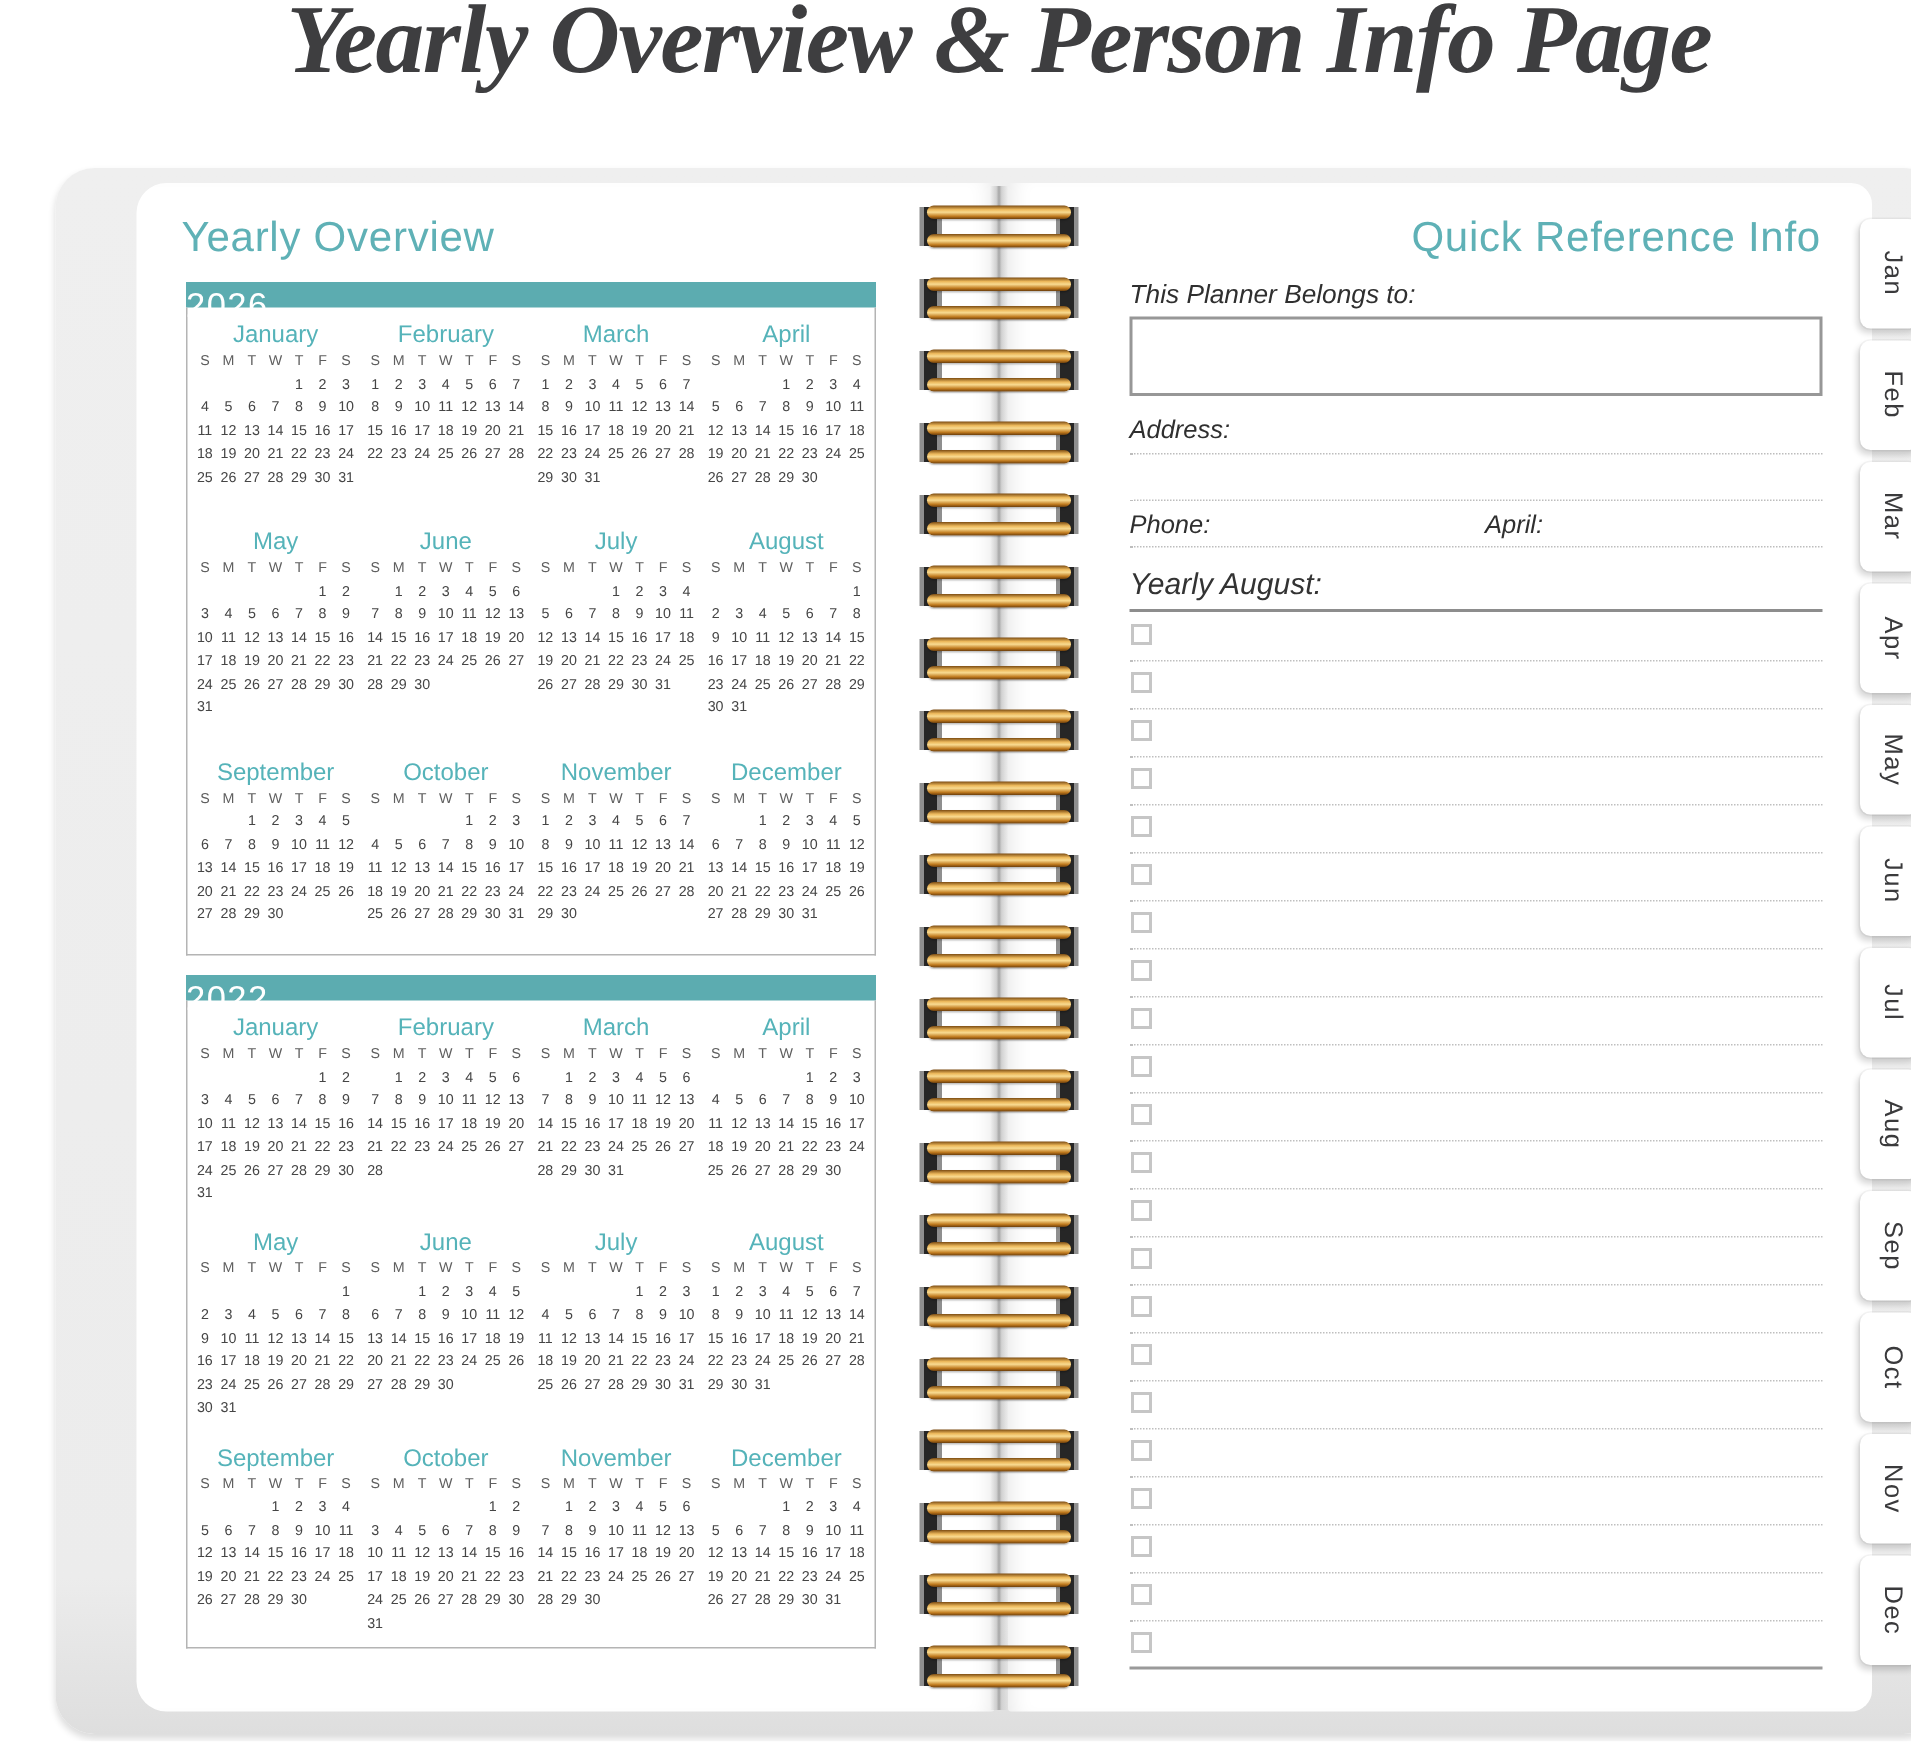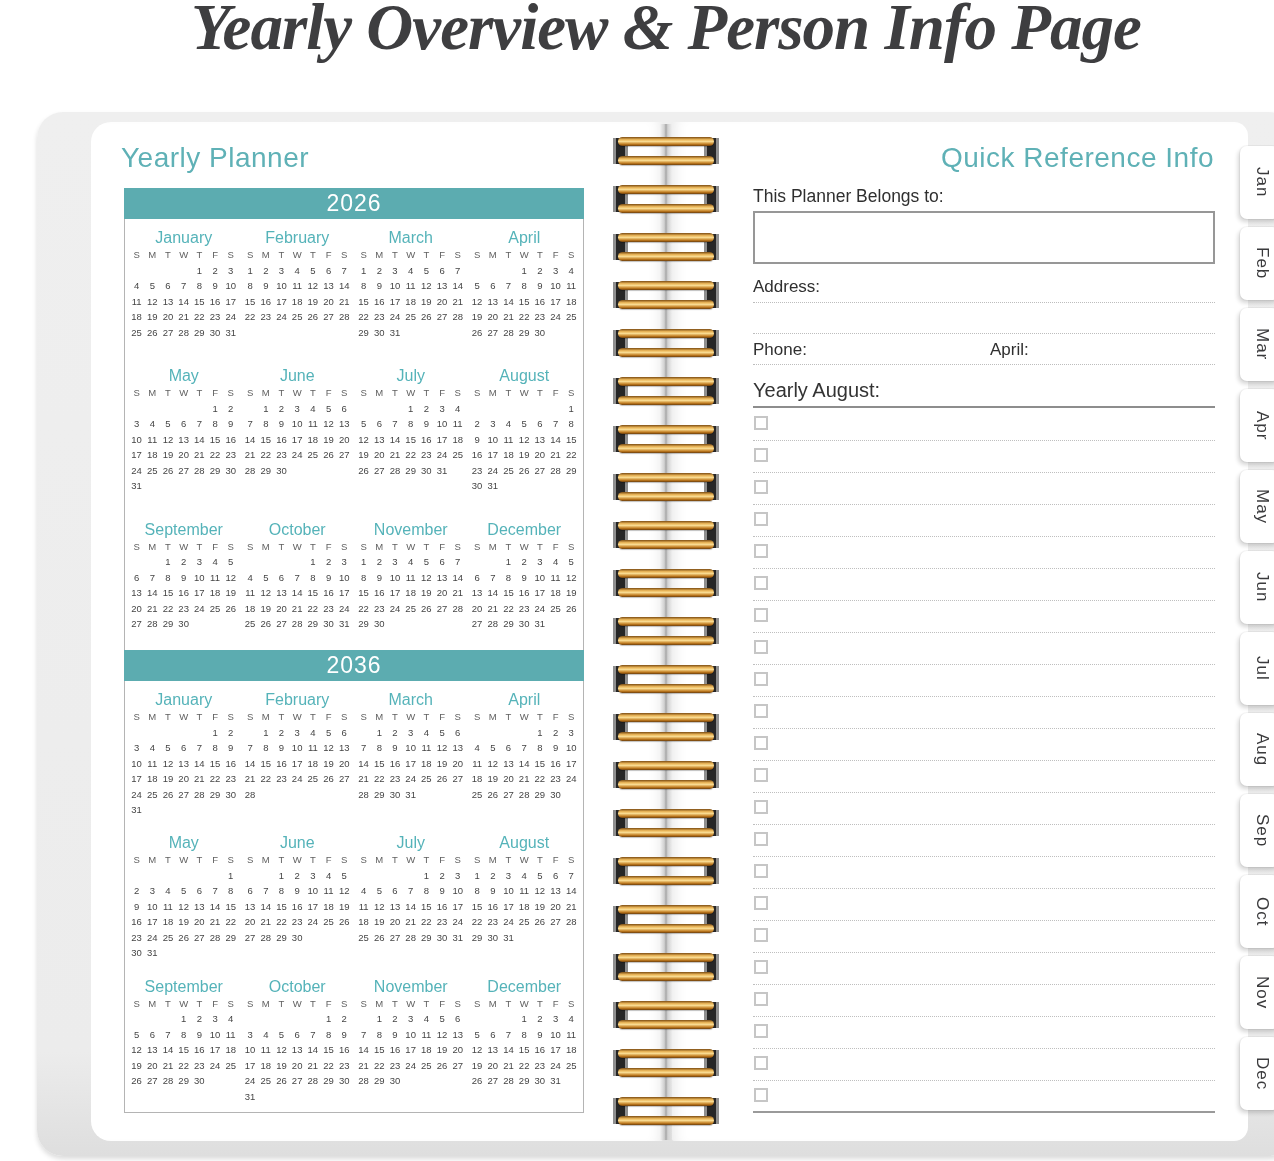--- a/index.html
+++ b/index.html
@@ -44,34 +44,34 @@
   .hole-l { left:0; } .hole-r { right:0; }
   .wire { position:absolute; left:5px; right:5px; height:9px; border-radius:5px;
           background:linear-gradient(180deg,#7c4c12 0%,#edb95c 30%,#f8da90 50%,#c07a1e 80%,#6b3e0c 100%);
           box-shadow:0 1px 1px rgba(0,0,0,.25); }
   .wire-top { top:1px; } .wire-bot { bottom:1px; }
 
   
   .lp-heading { position:absolute; left:30px; top:20px; font-size:28px; color:#5fb1b6; letter-spacing:.5px; }
   .year-block { position:absolute; left:33px; width:460px; }
   .yb-2026 { top:66px; } .yb-2027 { top:528px; }
-  .banner { height:31px; background:#5cacb0; color:#fff; font-size:23px;
-            line-height:31px; text-align:center; letter-spacing:1px; }
+  .banner { height:17px; background:#5cacb0; color:#fff; font-size:23px;
+            line-height:31px; letter-spacing:1px; }
   .months { height:432px; border:1px solid #b4b4b4; border-top:none;
             padding:9px 2px 4px; display:grid; grid-template-columns:repeat(4,1fr);
             row-gap:12px; justify-items:center; }
   .month { width:110px; }
   .mname { font-size:16px; color:#55b3b9; text-align:center; height:19px; line-height:19px; }
   .wrow  { display:flex; height:15.5px; }
   .dcell { width:15.7px; text-align:center; font-size:9.5px; line-height:15.5px; color:#454545; }
   .mhdr .dcell { color:#5f5f5f; }
 
   
   .rp-heading { position:absolute; right:34px; top:20px; font-size:28px; color:#5fb1b6; letter-spacing:.5px; }
-  .rp-label { position:absolute; color:#2f2f2f; }
+  .rp-label { position:absolute; color:#2f2f2f;font-style:italic; }
   .belongs-label { left:81px; top:64px;  font-size:17.5px; }
   .belongs-box   { position:absolute; left:81px; top:89px; width:462px; height:53px;
                    border:2px solid #979797; background:#fff; }
   .addr-label  { left:81px; top:155px; font-size:17px; }
   .rule { position:absolute; left:81px; width:462px; border-bottom:1px dotted #bdbdbd; }
   .rule-1 { top:180px; } .rule-2 { top:211px; } .rule-3 { top:242px; }
   .phone-label { left:81px;  top:218px; font-size:17px; }
   .email-label { left:318px; top:218px; font-size:17px; }
   .goals-label { left:81px; top:257px; font-size:20px; color:#333; }
   .goals-underline { position:absolute; left:81px; top:284px; width:462px; border-bottom:2px solid #8d8d8d; }
@@ -92,21 +92,21 @@
 </style>
 </head>
 <body>
 
 <div class="stage">
   <h1 class="title">Yearly Overview &amp; Person Info Page</h1>
 
   <div class="cover"></div>
 
   <div class="page page-left">
-    <div class="lp-heading">Yearly Planner</div>
+    <div class="lp-heading">Yearly Overview</div>
     <section class="year-block yb-2026">
       <div class="banner">2026</div>
       <div class="months">
           <div class="month">
             <div class="mname">January</div>
             <div class="wrow mhdr">
               <div class="dcell">S</div>
               <div class="dcell">M</div>
               <div class="dcell">T</div>
               <div class="dcell">W</div>
@@ -792,21 +792,21 @@
               <div class="dcell">29</div>
               <div class="dcell">30</div>
               <div class="dcell">31</div>
               <div class="dcell"></div>
               <div class="dcell"></div>
             </div>
           </div>
         </div>
     </section>
     <section class="year-block yb-2027">
-      <div class="banner">2036</div>
+      <div class="banner">2022</div>
       <div class="months">
           <div class="month">
             <div class="mname">January</div>
             <div class="wrow mhdr">
               <div class="dcell">S</div>
               <div class="dcell">M</div>
               <div class="dcell">T</div>
               <div class="dcell">W</div>
               <div class="dcell">T</div>
               <div class="dcell">F</div>

